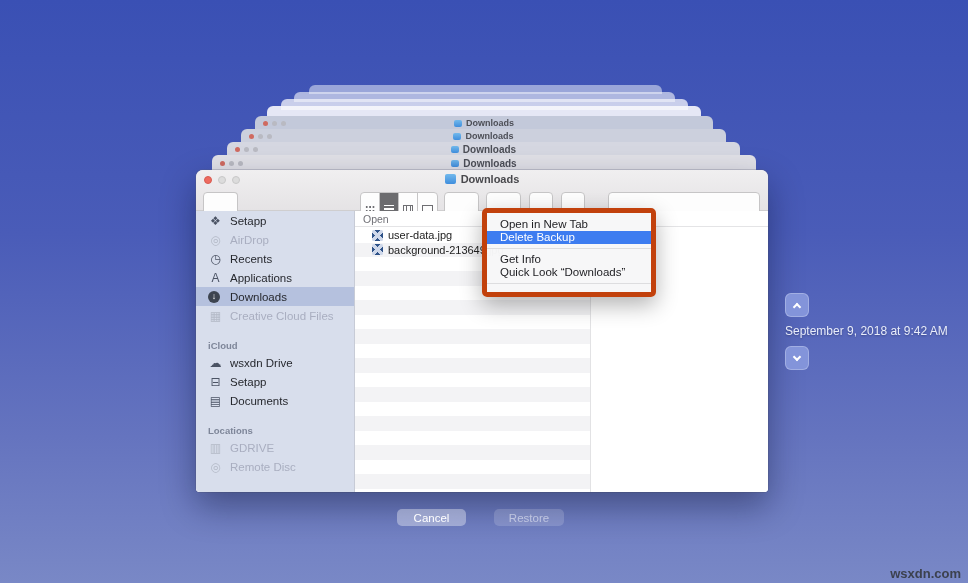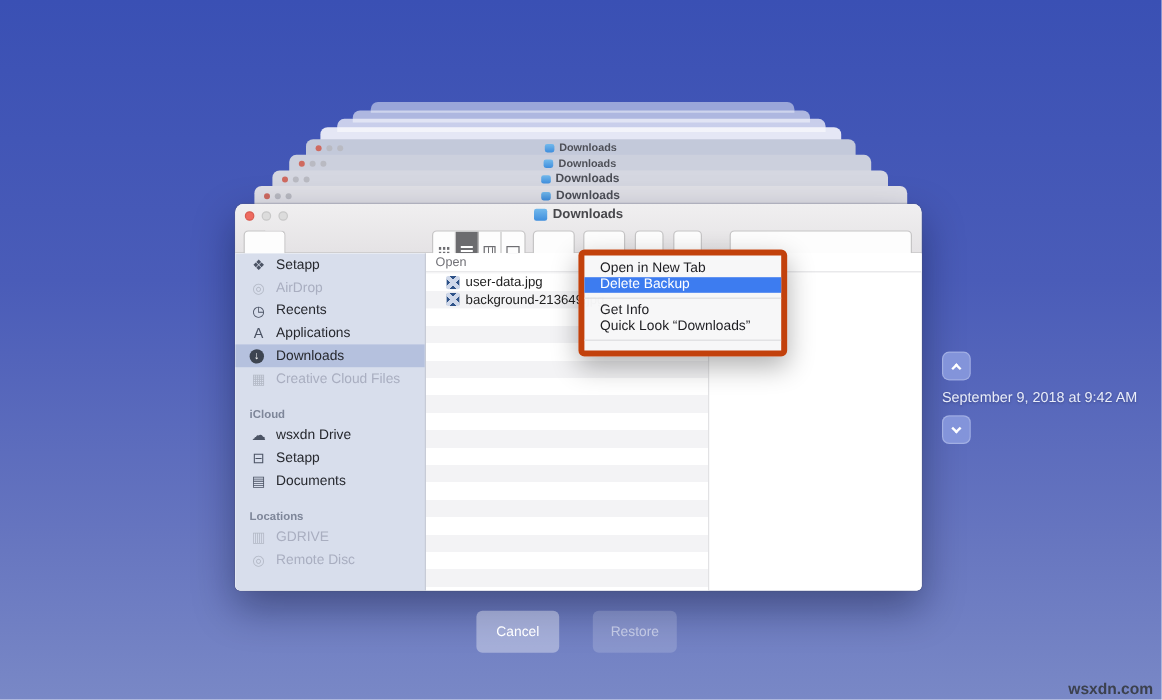--- a/index.html
+++ b/index.html
@@ -105,21 +105,21 @@
   
   .tmbtn{ position:absolute; left:785px; width:24px; height:24px; border-radius:6px; background:#8394da;
     box-shadow:inset 0 0 0 1px rgba(255,255,255,.25); display:flex; align-items:center; justify-content:center; }
   .tmbtn.up{ top:293px; } .tmbtn.down{ top:346px; }
   .tmbtn .chev{ border-color:#fff; width:6px; height:6px; border-width:2px; }
   .tmbtn.up .chev{ transform:rotate(135deg); margin-top:3px;}
   .tmbtn.down .chev{ transform:rotate(-45deg); margin-bottom:3px;}
   .tmdate{ position:absolute; left:785px; top:324px; font-size:12px; color:#e9edfa; text-shadow:0 1px 2px rgba(10,15,50,.35); white-space:nowrap;}
 
   
-  .actbtn{ position:absolute; top:509px; height:35px; border-radius:5px; font-size:11.5px;
+  .actbtn{ position:absolute; top:509px; height:17px; border-radius:5px; font-size:11.5px;
     display:flex; align-items:center; justify-content:center; font-family:inherit; border:none;}
   .cancel{ left:397px; width:69px; background:rgba(255,255,255,.36); color:#fff; }
   .restore{ left:494px; width:70px; background:rgba(255,255,255,.16); color:rgba(255,255,255,.5); }
 
   .watermark{ position:absolute; right:7px; bottom:2px; font-size:13px; color:#3c414e;font-weight:bold; }
 
   .svgicon{ display:block; }
 </style>
 </head>
 <body>

